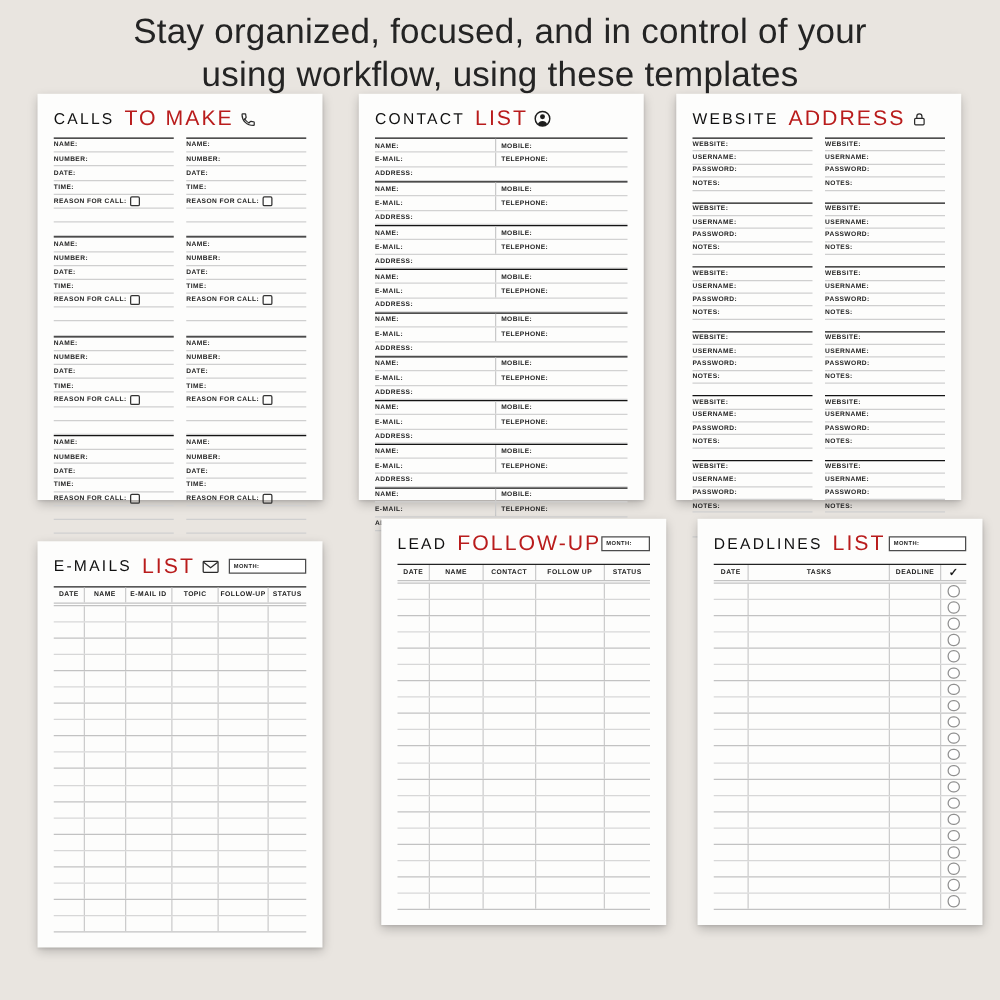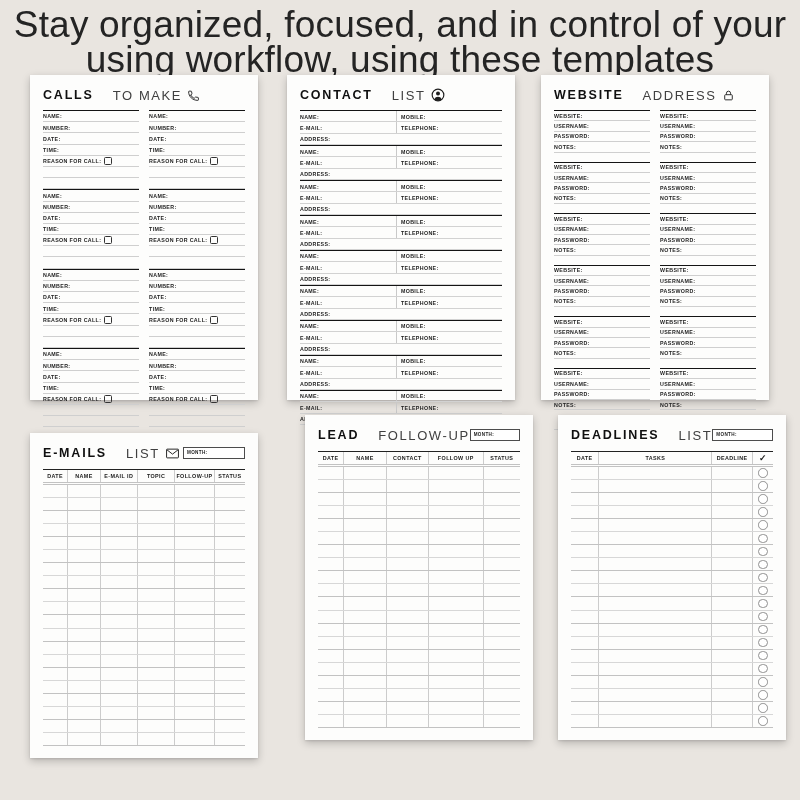--- a/index.html
+++ b/index.html
@@ -3,33 +3,33 @@
 <meta charset="utf-8">
 <style>
   html,body{margin:0;padding:0;}
   body{
     width:800px;height:800px;overflow:hidden;position:relative;
     background:#e9e5e0;
     font-family:"Liberation Sans",sans-serif;
     -webkit-font-smoothing:antialiased;
   }
   .heading{
-    text-align:center;font-size:37px;line-height:35px;font-weight:500;
+    text-align:center;font-size:28px;line-height:35px;font-weight:500;
     color:#242424;margin:7px 0 0;letter-spacing:.2px;
   }
   .card{
     position:absolute;width:228px;height:325px;background:#fdfdfc;
     box-shadow:0 3px 8px rgba(0,0,0,.22),0 1px 2px rgba(0,0,0,.10);
     padding:10px 13px;box-sizing:border-box;
   }
   .r1c1{left:30px;top:75px}.r1c2{left:287px;top:75px}.r1c3{left:541px;top:75px}
   .r2c1{left:30px;top:433px}.r2c2{left:305px;top:415px}.r2c3{left:558px;top:415px}
   .card-head{display:flex;align-items:center;height:20px;margin-bottom:5px;}
-  .tb{font-weight:700;font-size:12.5px;letter-spacing:1.8px;color:#101010;white-space:nowrap;}
-  .tl{font-weight:500;font-size:13px;letter-spacing:1.6px;color:#404040;margin-left:19px;white-space:nowrap;}
+  .tb{font-weight:400;font-size:12.5px;letter-spacing:1.8px;color:#101010;white-space:nowrap;}
+  .tl{font-weight:500;font-size:17px;letter-spacing:1.6px;color:#b91c1c;margin-left:8px;white-space:nowrap;}
   .icon{margin-left:5px;display:flex;align-items:center;}
   .icon svg{display:block;}
   
   .fcols{display:flex;justify-content:space-between;}
   .fcol{width:47.5%;}
   .block{border-top:1.8px solid #141414;}
   .frow{height:10.2px;border-bottom:1px solid #cfcfcf;display:flex;align-items:flex-end;}
   .pw .frow{height:9.4px;}
   .pw.block{margin-bottom:9px;}
   .flabel{font-size:5.3px;font-weight:700;letter-spacing:.35px;color:#222;line-height:1;padding-bottom:1.5px;white-space:nowrap;}

